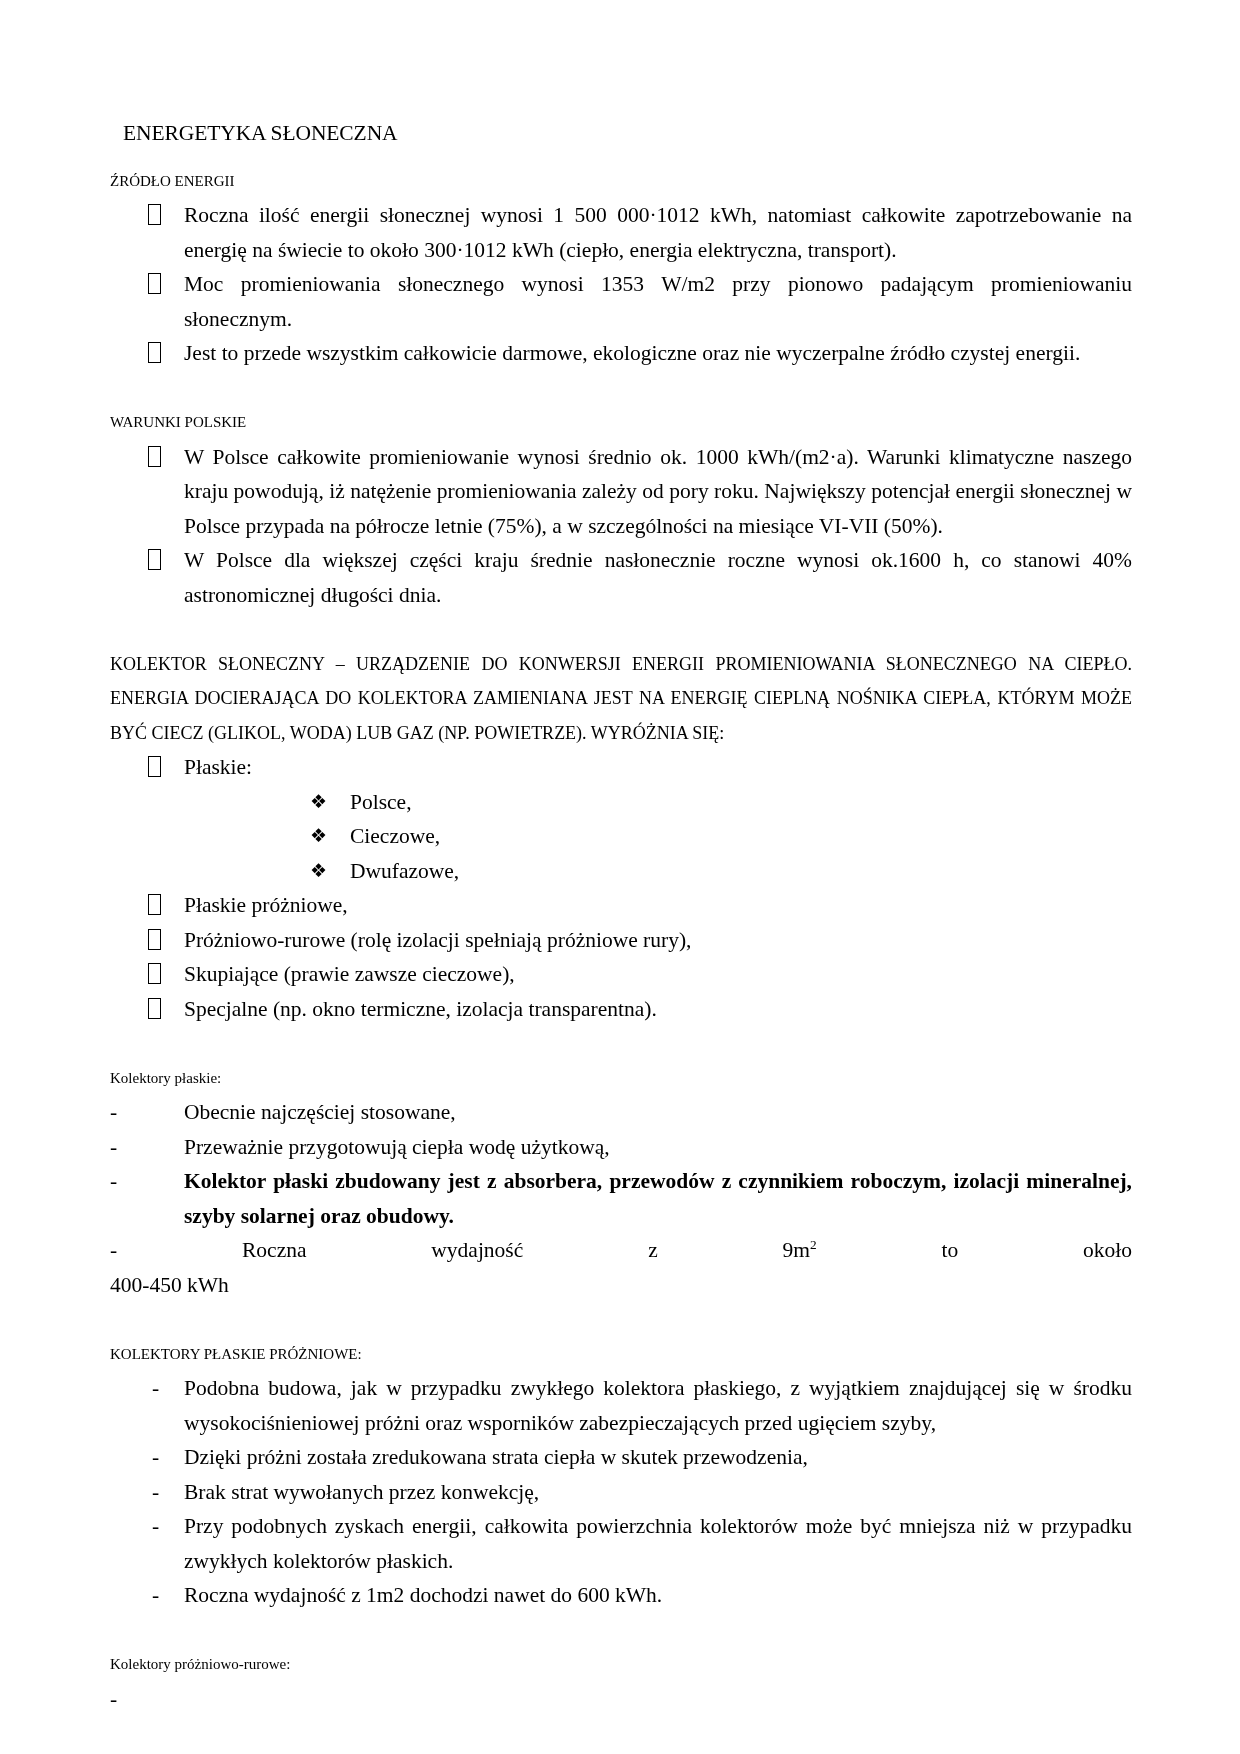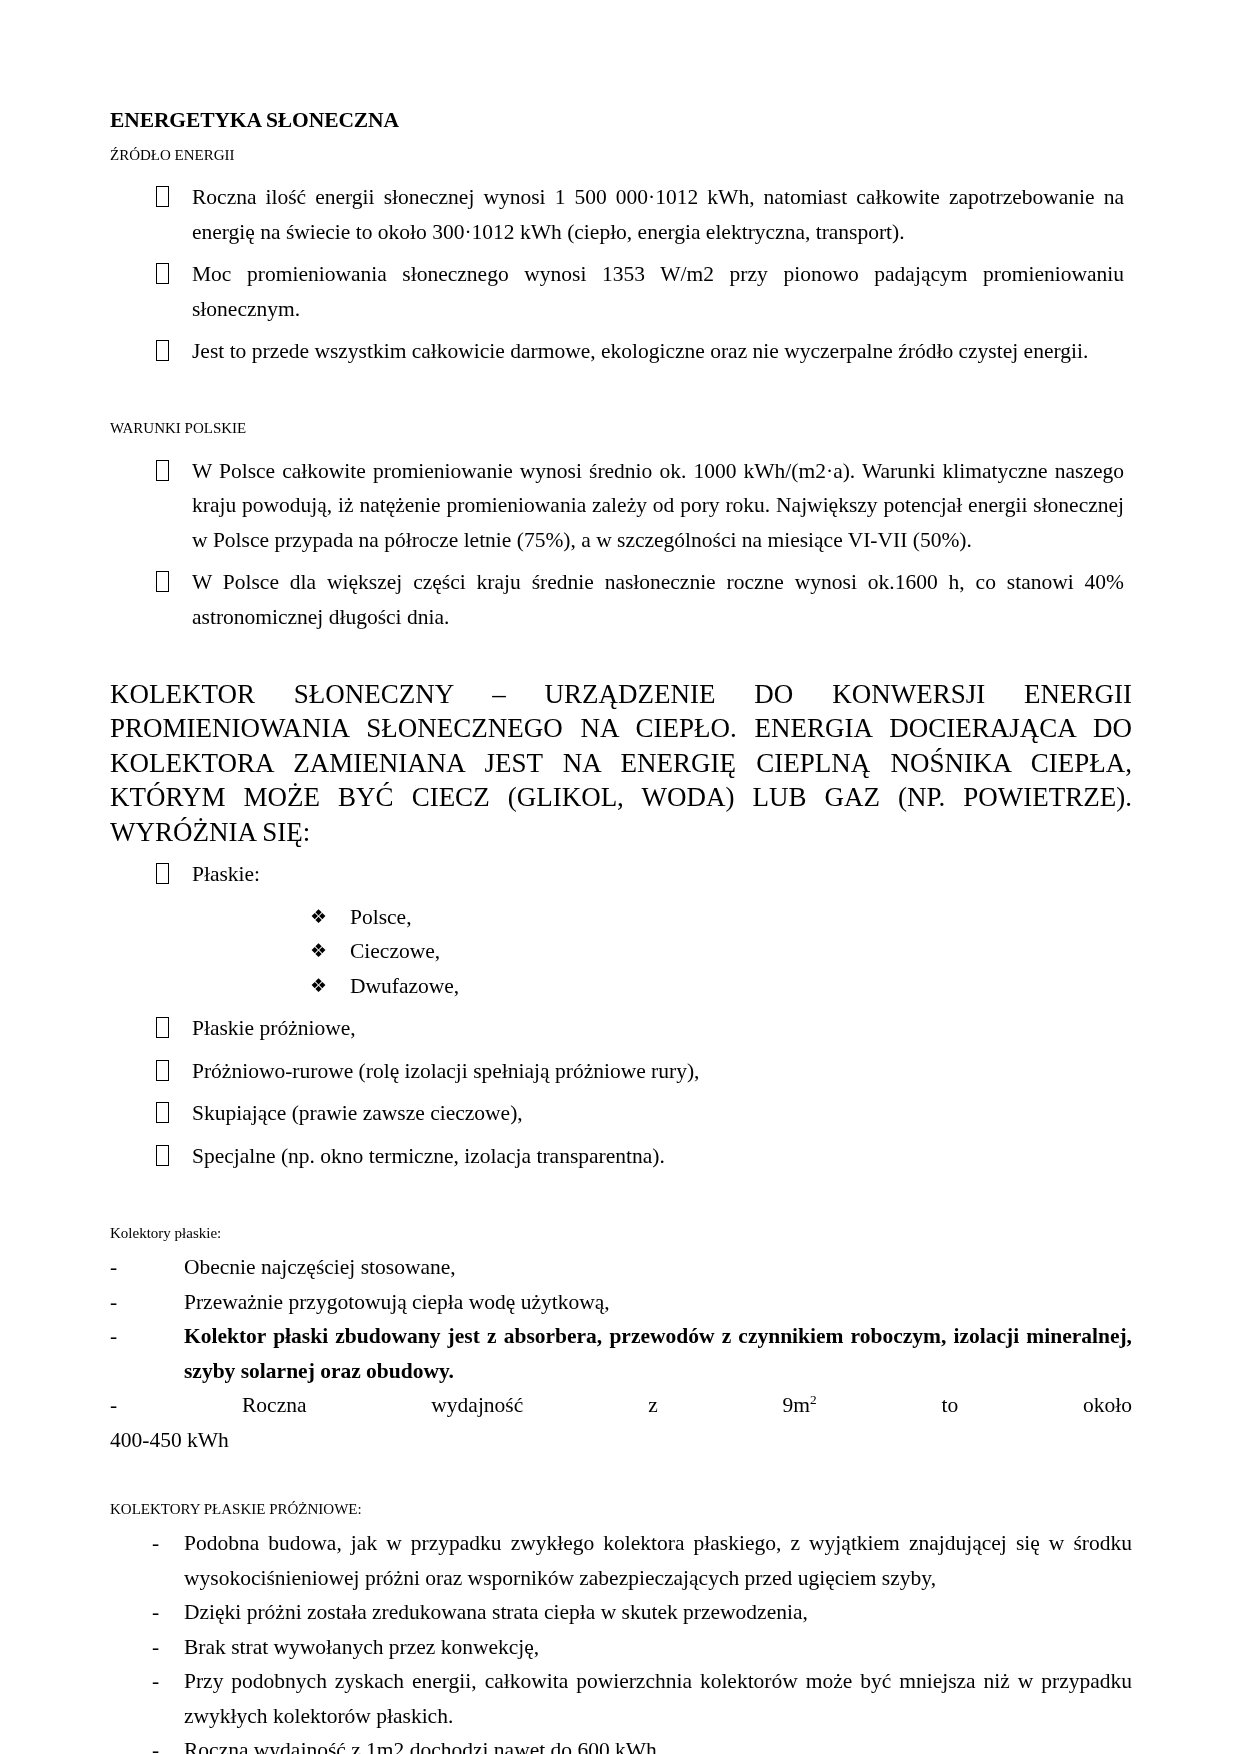--- a/index.html
+++ b/index.html
@@ -22,51 +22,51 @@
     box-sizing: border-box;
     padding: 103px 108px 0 110px;
   }
   .doc {
     font-size: 21.5px;
     line-height: 34.5px;
   }
 
   
   .title {
-    font-weight: bold;
+    font-weight: normal;
     font-size: 21.5px;
     letter-spacing: -0.1px;
-    margin: 0;
+    margin: 13px;
   }
   .plain {
     margin: 0;
     font-size: 15px;
   }
   .caps-par {
     margin: 0;
-    font-size: 27px;
+    font-size: 18px;
     text-align: justify;
     text-align-last: left;
   }
   .spacer {
     height: 34.5px;
   }
 
   
   .blist {
     margin: 0;
     padding: 0;
     list-style: none;
   }
   .blist > li {
     position: relative;
     padding-left: 74px;
     text-align: justify;
     text-align-last: left;
-    margin: 8px;
+    margin: 0;
   }
   .blist > li > .marker {
     position: absolute;
     left: 38px;
     top: 0;
     width: 13px;
     height: 21px;
     box-sizing: border-box;
     border: 1.6px solid #000;
     display: inline-block;

